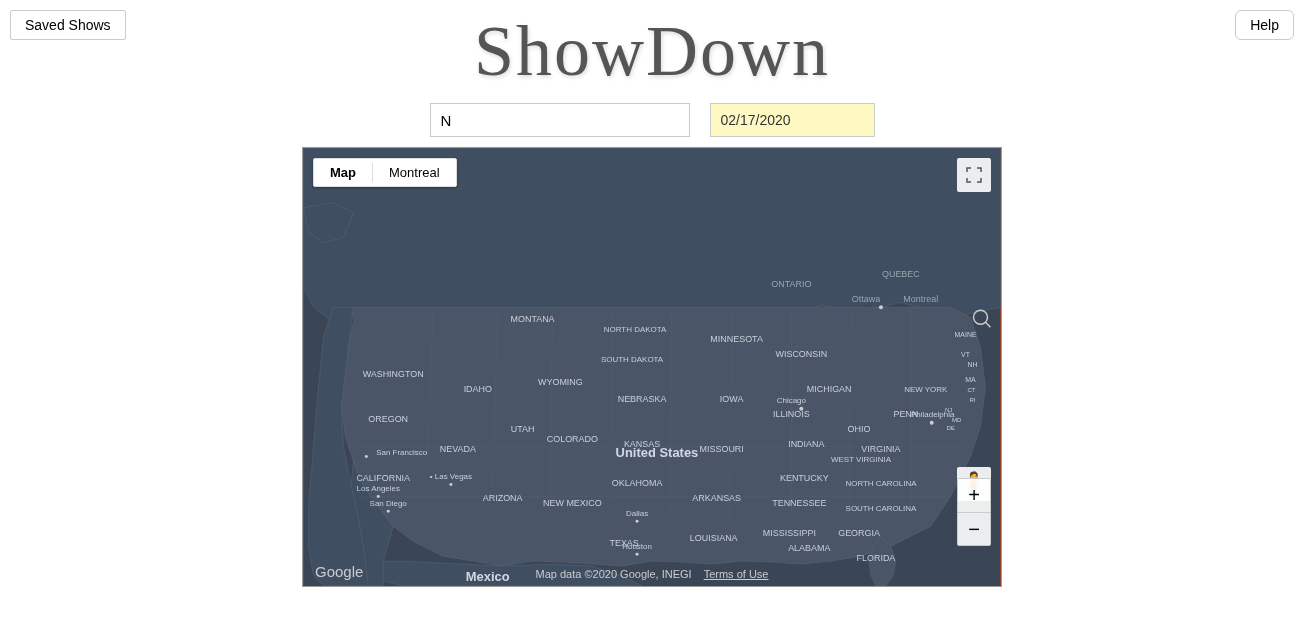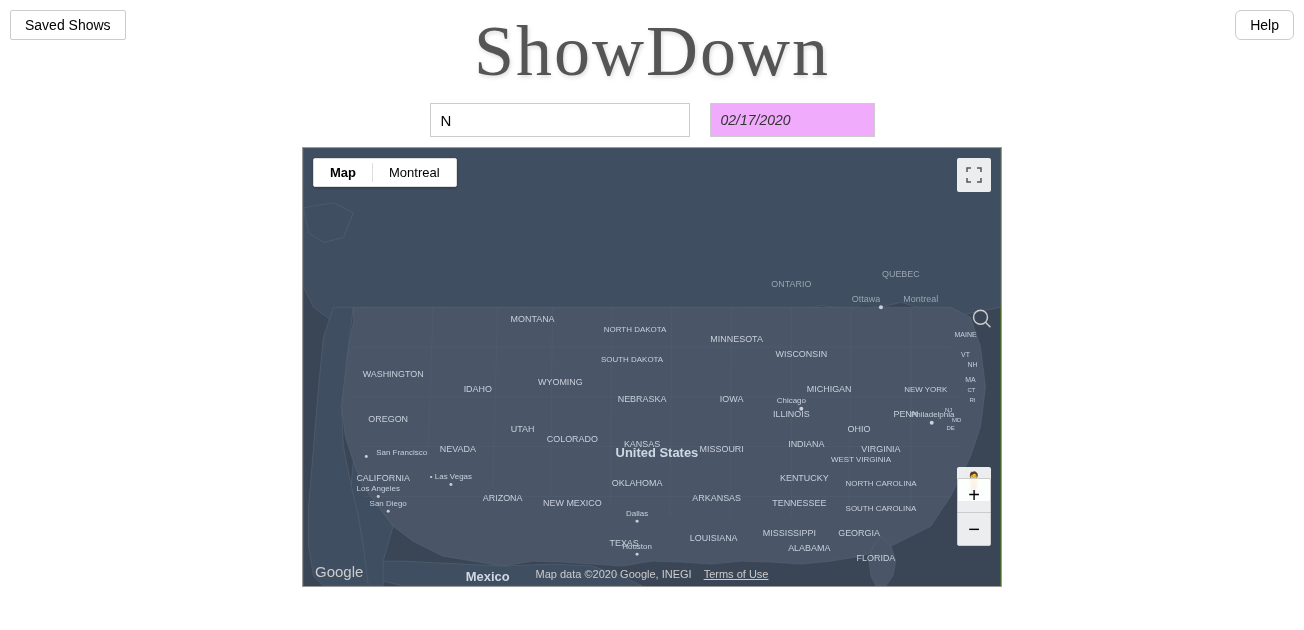--- a/index.html
+++ b/index.html
@@ -75,32 +75,31 @@
       background: #fff;
     }
 
     .date-input {
       width: 165px;
       height: 34px;
       border: 1px solid #ccc;
       padding: 0 10px;
       font-size: 14px;
       font-family: Arial, sans-serif;
-      background: #f0abfc;
+      background: #fef9c3;
       color: #333;
-      font-style: italic;
     }
 
     
     .map-container {
       position: relative;
       width: 700px;
       height: 440px;
       margin: 0 auto;
-      background: #4d7c0f;
+      background: #c2410c;
       overflow: hidden;
       border: 1px solid #999;
     }
 
     
     .map-toggle {
       position: absolute;
       top: 10px;
       left: 10px;
       background: #fff;

